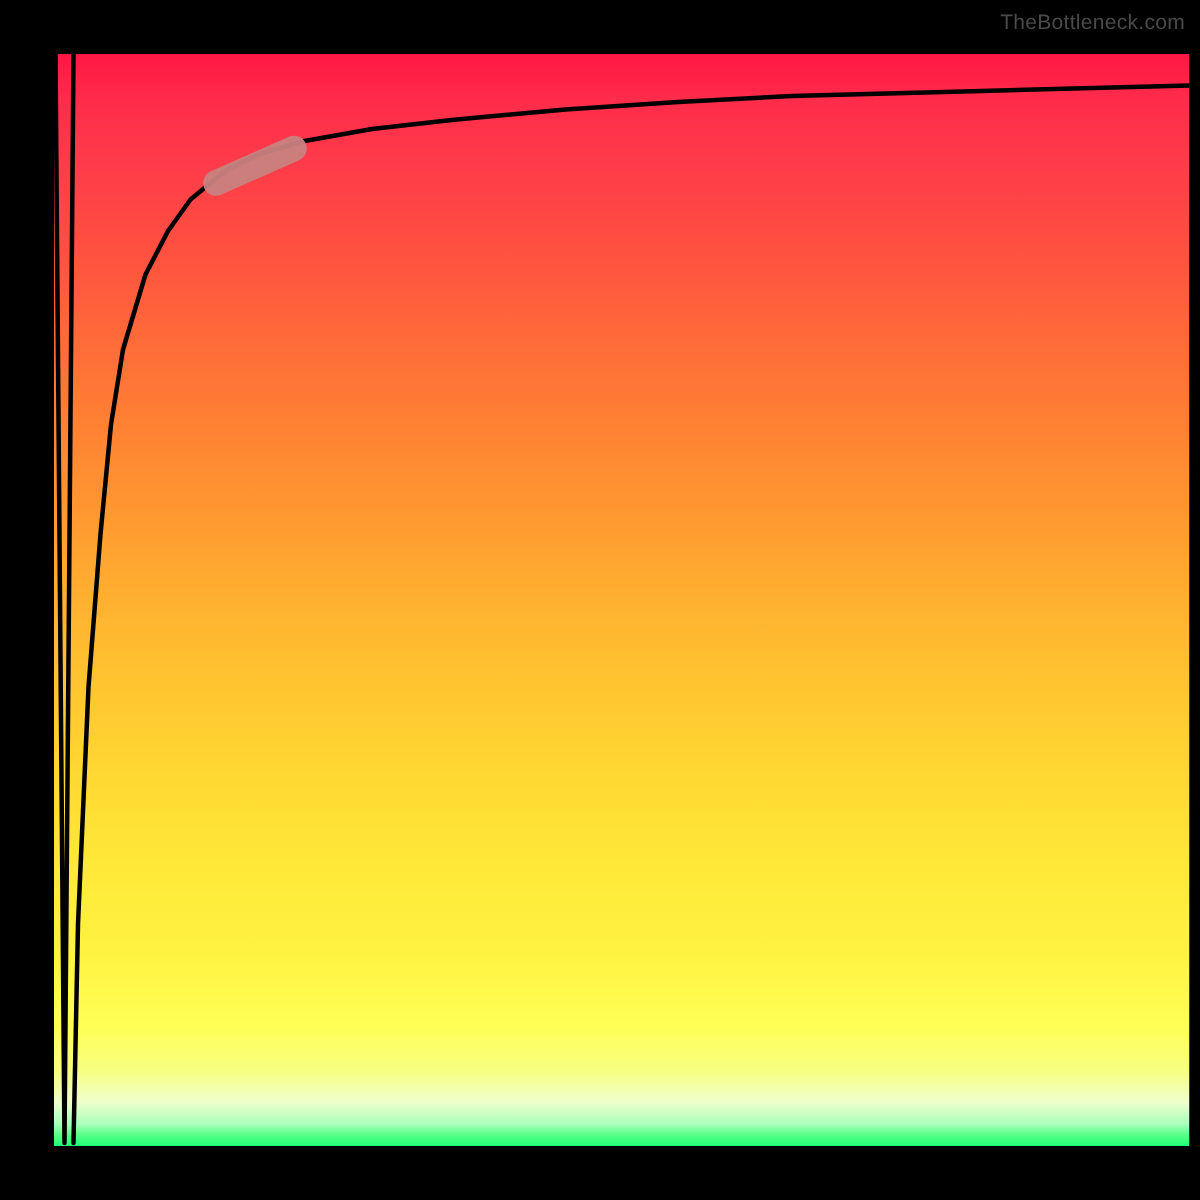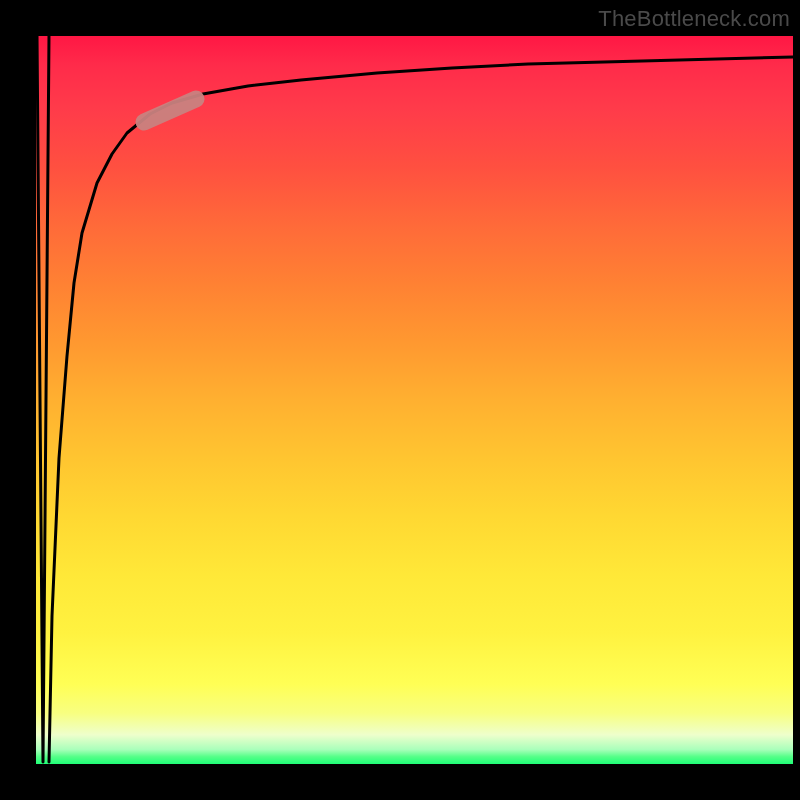--- a/index.html
+++ b/index.html
@@ -57,21 +57,21 @@
     position: absolute;
     left: 0;
     top: 0;
     width: 100%;
     height: 100%;
   }
   .watermark {
     position: absolute;
     top: 6px;
     right: 10px;
-    font-size: 22px;
+    font-size: 14px;
     font-weight: 400;
     color: #4a4a4a;
     letter-spacing: 0.2px;
     user-select: none;
   }
 </style>
 </head>
 <body>
 
 <div class="canvas">

